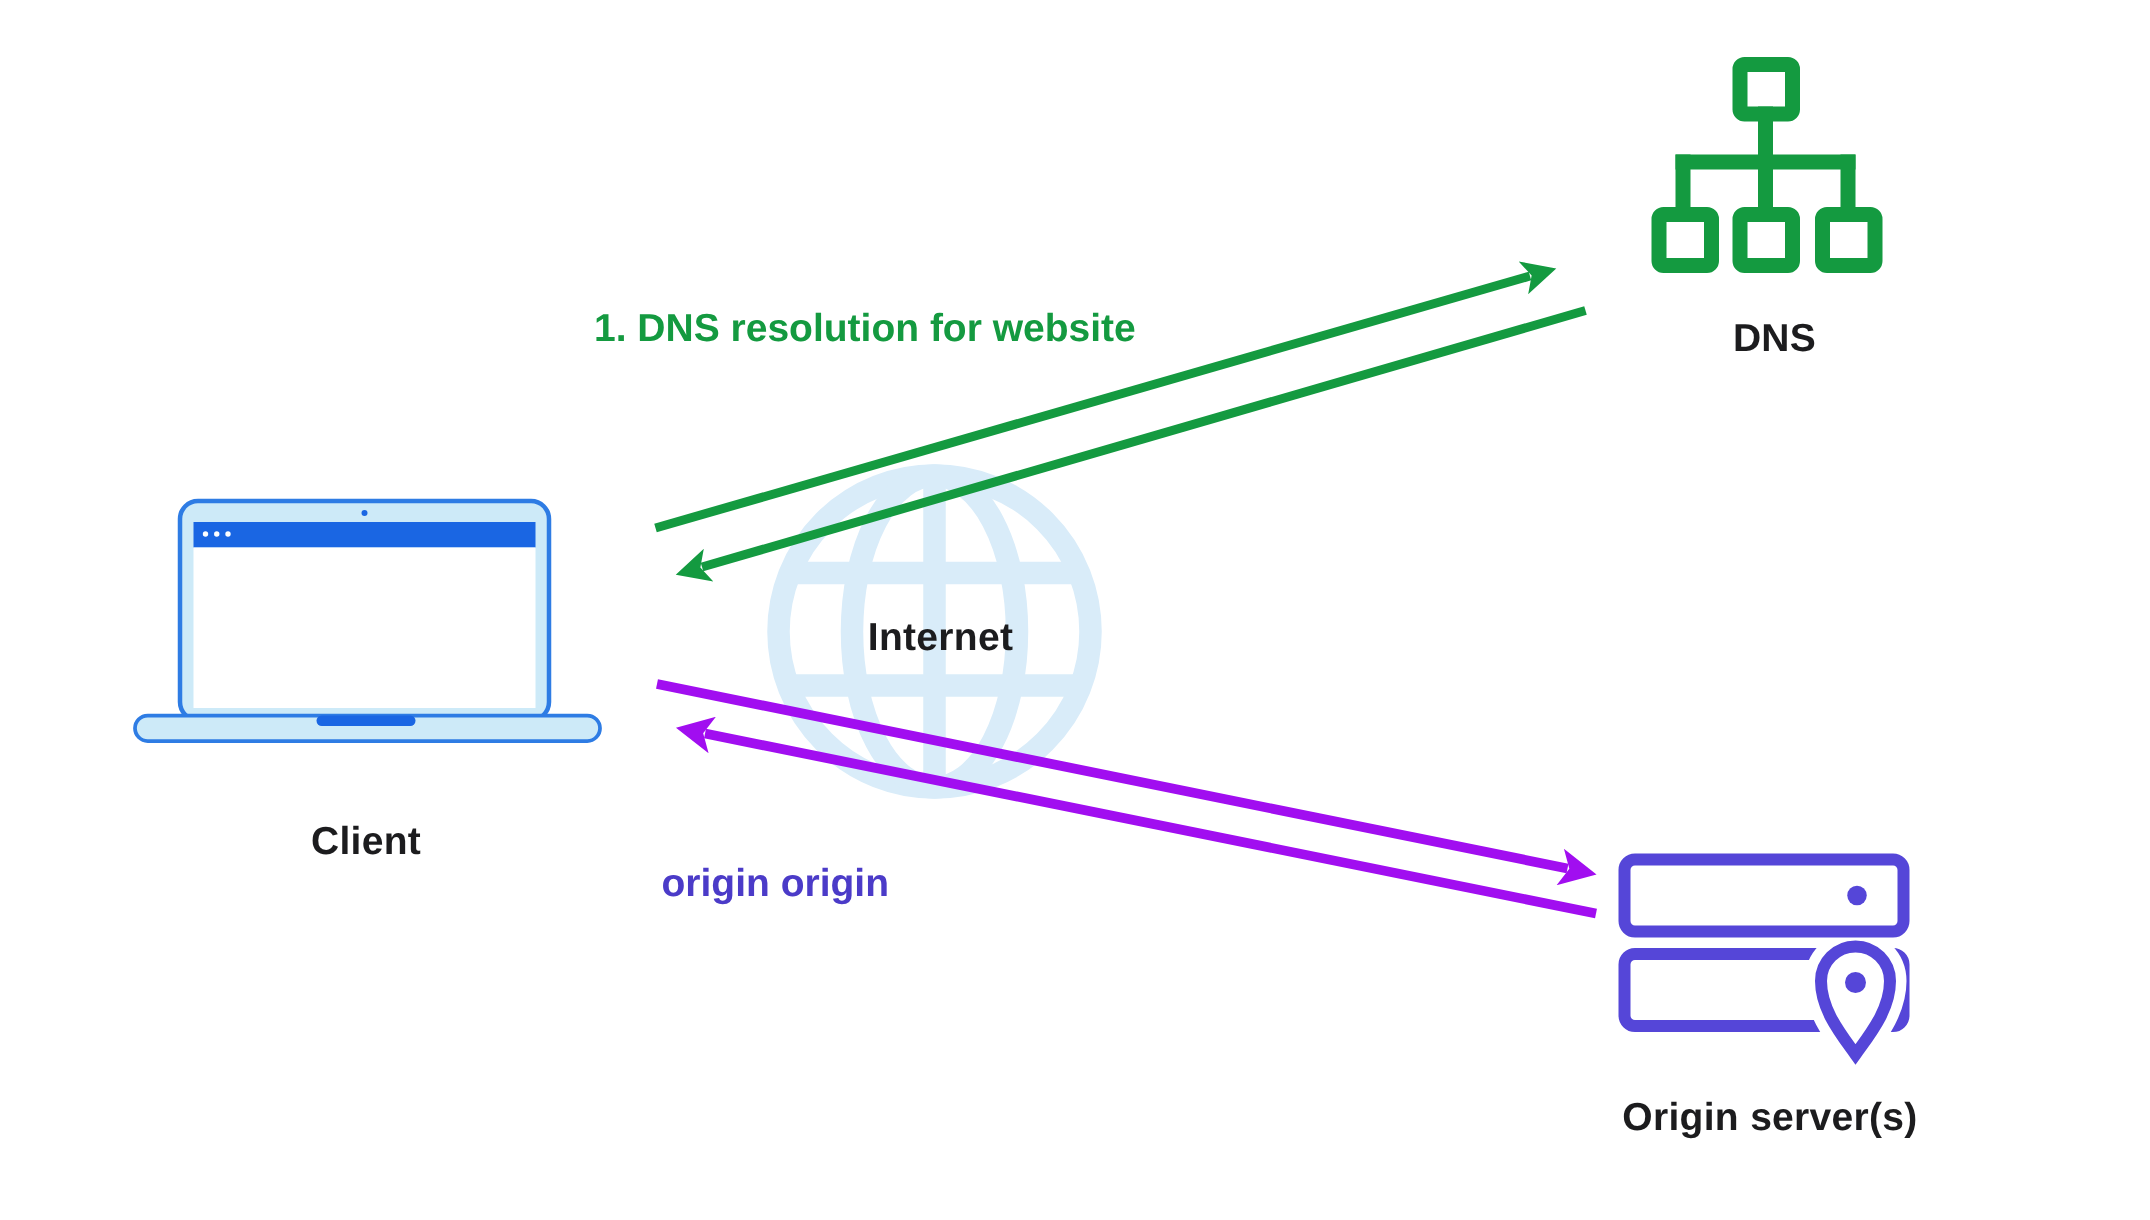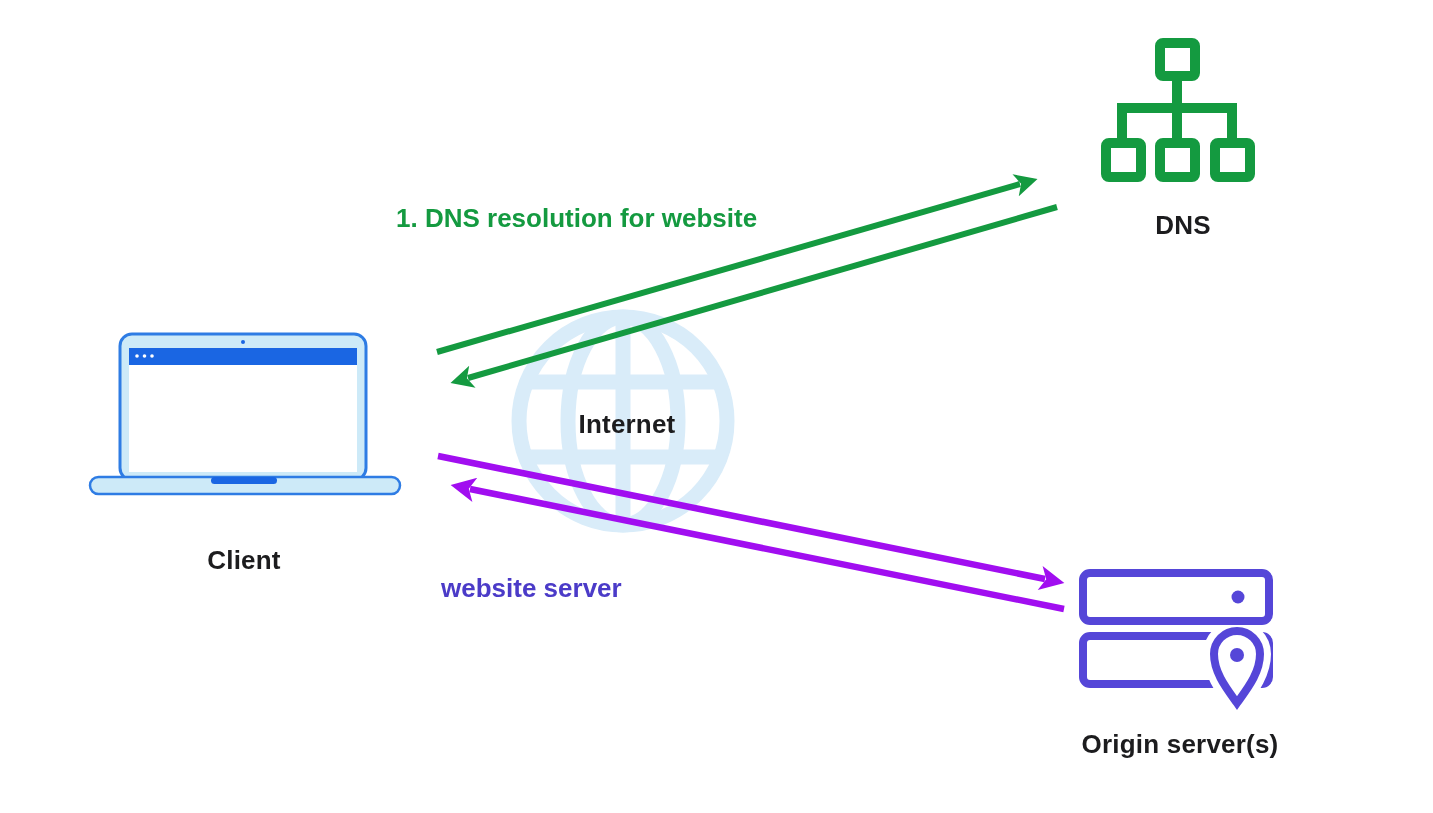--- a/index.html
+++ b/index.html
@@ -109,16 +109,16 @@
 
   <div class="node-label" style="left:1083px; top:182px; width:200px;margin-top:28px;">DNS</div>
 
   <div class="node-label" style="left:527px; top:409px; width:200px;">Internet</div>
 
   <div class="node-label" style="left:1030px; top:729px; width:300px;">Origin server(s)</div>
 
   <div class="step-label" id="step1-label" style="left:396px; top:203px;">1. DNS resolution for website</div>
 
   <div class="step-label" id="step2-label" style="left:405px; top:573px;">
-    <span id="step2-line2">website server</span>
+    <span id="step2-line2">origin origin</span>
   </div>
 
 </div>
 
 </body></html>

